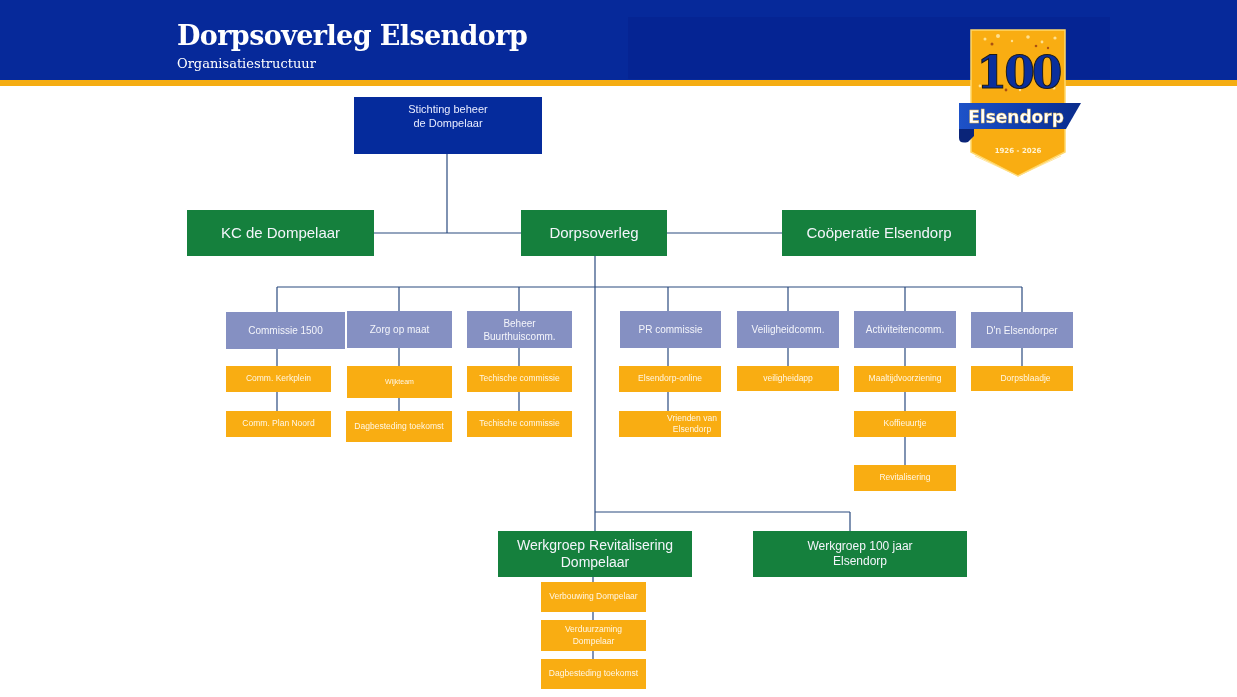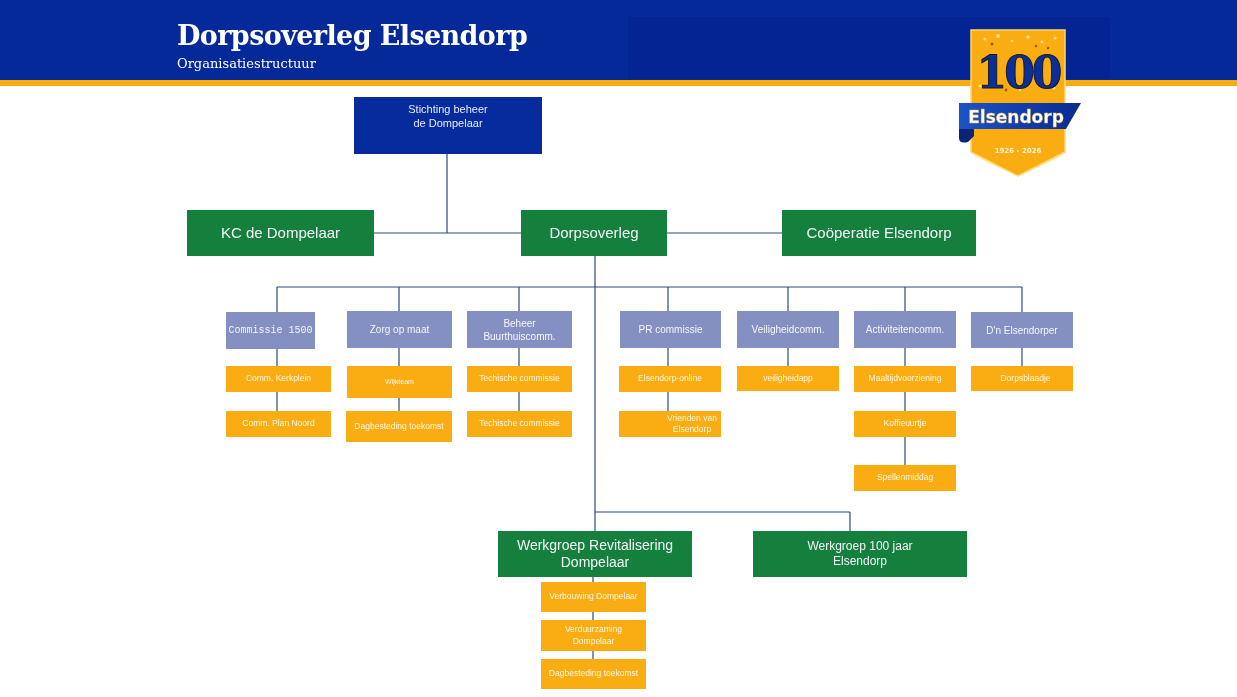--- a/index.html
+++ b/index.html
@@ -76,21 +76,21 @@
     <line x1="593" y1="577" x2="593" y2="659"></line>
   </g>
 </svg>
 
 <div class="node dark" style="left:354px;top:97px;width:188px;height:57px;">Stichting beheer
 de Dompelaar</div>
 <div class="node main" style="left:187px;top:210px;width:187px;height:46px;">KC de Dompelaar</div>
 <div class="node main" style="left:521px;top:210px;width:146px;height:46px;">Dorpsoverleg</div>
 <div class="node main" style="left:782px;top:210px;width:194px;height:46px;">Coöperatie Elsendorp</div>
 
-<div class="node sub" style="left:226px;top:312px;width:89px;height:37px;font-family:Liberation Mono, monospace;">Commissie 1500</div>
+<div class="node sub" style="left:226px;top:312px;width:119px;height:37px;">Commissie 1500</div>
 <div class="node leaf" style="left:226px;top:366px;width:105px;height:26px;">Comm. Kerkplein</div>
 <div class="node leaf" style="left:226px;top:411px;width:105px;height:26px;">Comm. Plan Noord</div>
 
 <div class="node sub" style="left:347px;top:311px;width:105px;height:37px;">Zorg op maat</div>
 <div class="node leaf" style="left:347px;top:366px;width:105px;height:32px;font-size:7px;">Wijkteam</div>
 <div class="node leaf" style="left:346px;top:411px;width:106px;height:31px;">Dagbesteding toekomst</div>
 
 <div class="node sub" style="left:467px;top:311px;width:105px;height:37px;">Beheer
 Buurthuiscomm.</div>
 <div class="node leaf" style="left:467px;top:366px;width:105px;height:26px;">Techische commissie</div>
@@ -99,21 +99,21 @@
 <div class="node sub" style="left:620px;top:311px;width:101px;height:37px;">PR commissie</div>
 <div class="node leaf" style="left:619px;top:366px;width:102px;height:26px;">Elsendorp-online</div>
 <div class="node leaf" style="left:619px;top:411px;width:102px;height:26px;padding-left:44px;">Vrienden van Elsendorp</div>
 
 <div class="node sub" style="left:737px;top:311px;width:102px;height:37px;">Veiligheidcomm.</div>
 <div class="node leaf" style="left:737px;top:366px;width:102px;height:25px;">veiligheidapp</div>
 
 <div class="node sub" style="left:854px;top:311px;width:102px;height:37px;">Activiteitencomm.</div>
 <div class="node leaf" style="left:854px;top:366px;width:102px;height:26px;">Maaltijdvoorziening</div>
 <div class="node leaf" style="left:854px;top:411px;width:102px;height:26px;">Koffieuurtje</div>
-<div class="node leaf" style="left:854px;top:465px;width:102px;height:26px;">Spellenmiddag</div>
+<div class="node leaf" style="left:854px;top:465px;width:102px;height:26px;">Revitalisering</div>
 
 <div class="node sub" style="left:971px;top:312px;width:102px;height:36px;">D'n Elsendorper</div>
 <div class="node leaf" style="left:971px;top:366px;width:102px;height:25px;padding-left:7px;">Dorpsblaadje</div>
 
 <div class="node main" style="left:498px;top:531px;width:194px;height:46px;font-size:14px;line-height:1.25;">Werkgroep Revitalisering
 Dompelaar</div>
 <div class="node leaf" style="left:541px;top:582px;width:105px;height:30px;">Verbouwing Dompelaar</div>
 <div class="node leaf" style="left:541px;top:620px;width:105px;height:31px;">Verduurzaming
 Dompelaar</div>
 <div class="node leaf" style="left:541px;top:659px;width:105px;height:30px;">Dagbesteding toekomst</div>

